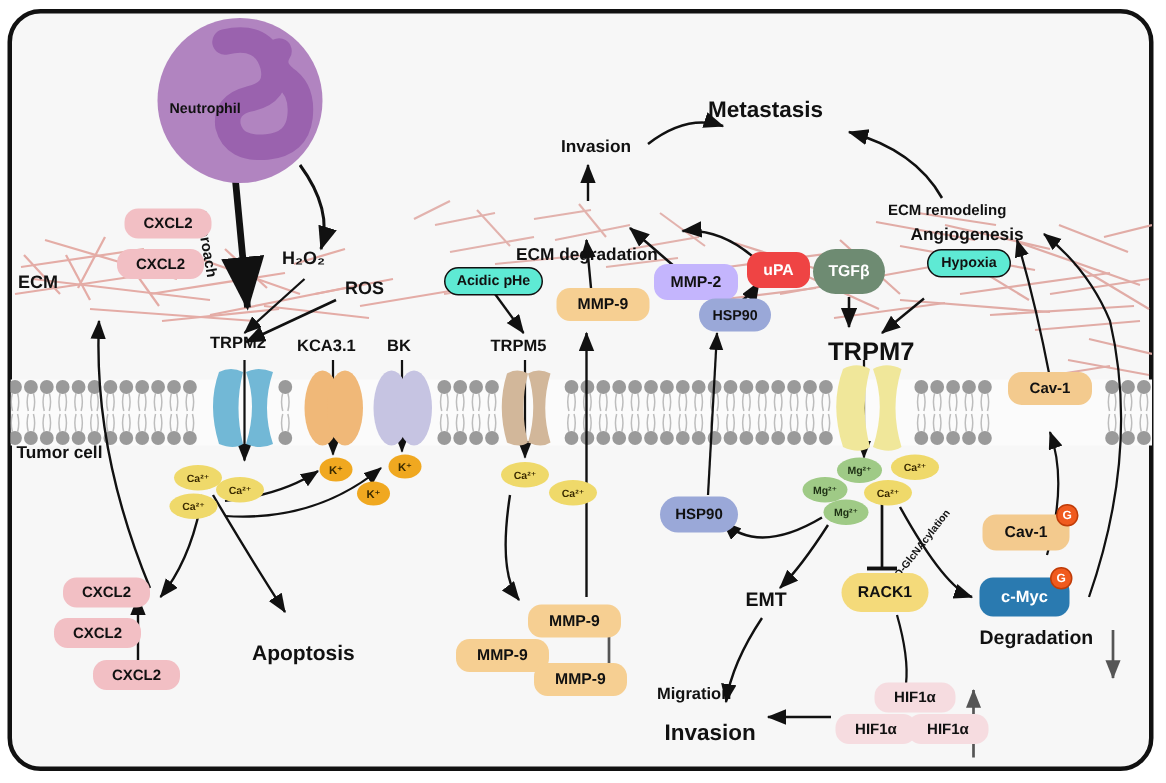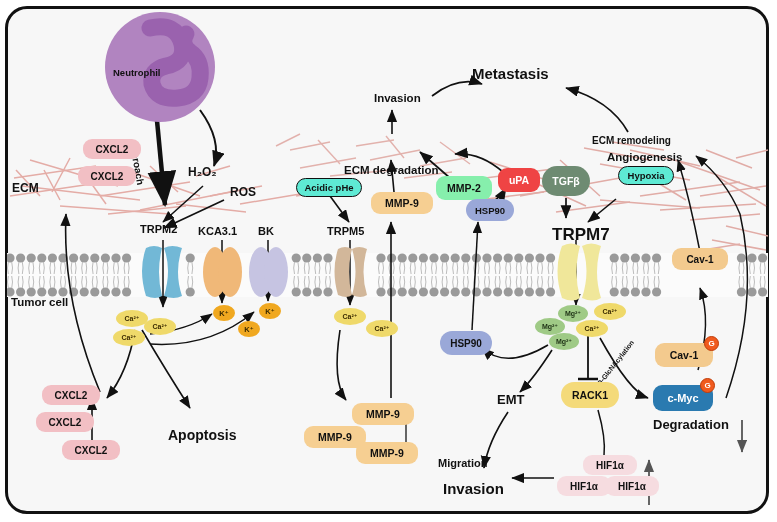--- a/index.html
+++ b/index.html
@@ -447,21 +447,21 @@
   <div class="ion" style="left:549px;top:333px;width:30px;height:17px;background:#9fca86;color:#1d3014;font-size:7px;">Mg²⁺</div>
   <div class="ion" style="left:594px;top:303px;width:32px;height:17px;background:#efd96a;font-size:7px;">Ca²⁺</div>
   <div class="ion" style="left:576px;top:320px;width:32px;height:17px;background:#efd96a;font-size:7px;">Ca²⁺</div>
 
   <div class="pill" style="left:371px;top:192px;width:62px;height:22px;background:#f6cf92;font-size:10.5px;">MMP-9</div>
 
   <div class="pill" style="left:352px;top:403px;width:62px;height:22px;background:#f6cf92;font-size:10.5px;">MMP-9</div>
   <div class="pill" style="left:304px;top:426px;width:62px;height:22px;background:#f6cf92;font-size:10.5px;">MMP-9</div>
   <div class="pill" style="left:356px;top:442px;width:62px;height:22px;background:#f6cf92;font-size:10.5px;">MMP-9</div>
 
-  <div class="pill" style="left:436px;top:176px;width:56px;height:24px;background:#86efac;font-size:10.5px;">MMP-2</div>
+  <div class="pill" style="left:436px;top:176px;width:56px;height:24px;background:#c4b5fd;font-size:10.5px;">MMP-2</div>
   <div class="pill" style="left:498px;top:168px;width:42px;height:24px;background:#ef4444;color:#fff;font-size:10.5px;">uPA</div>
   <div class="pill" style="left:542px;top:166px;width:48px;height:30px;border-radius:16px;background:#6e8b72;color:#fff;font-size:10.5px;">TGFβ</div>
 
   <div class="pill" style="left:466px;top:199px;width:48px;height:22px;border-radius:11px;background:#9aa8d8;font-size:9.5px;">HSP90</div>
   <div class="pill" style="left:440px;top:331px;width:52px;height:24px;border-radius:12px;background:#9aa8d8;font-size:10px;">HSP90</div>
 
   <div class="pill" style="left:672px;top:248px;width:56px;height:22px;background:#f3ca8e;font-size:10px;">Cav-1</div>
   <div class="pill" style="left:655px;top:343px;width:58px;height:24px;background:#f3ca8e;font-size:10.5px;">Cav-1</div>
   <div class="gbadge" style="left:704px;top:336px;">G</div>
 

